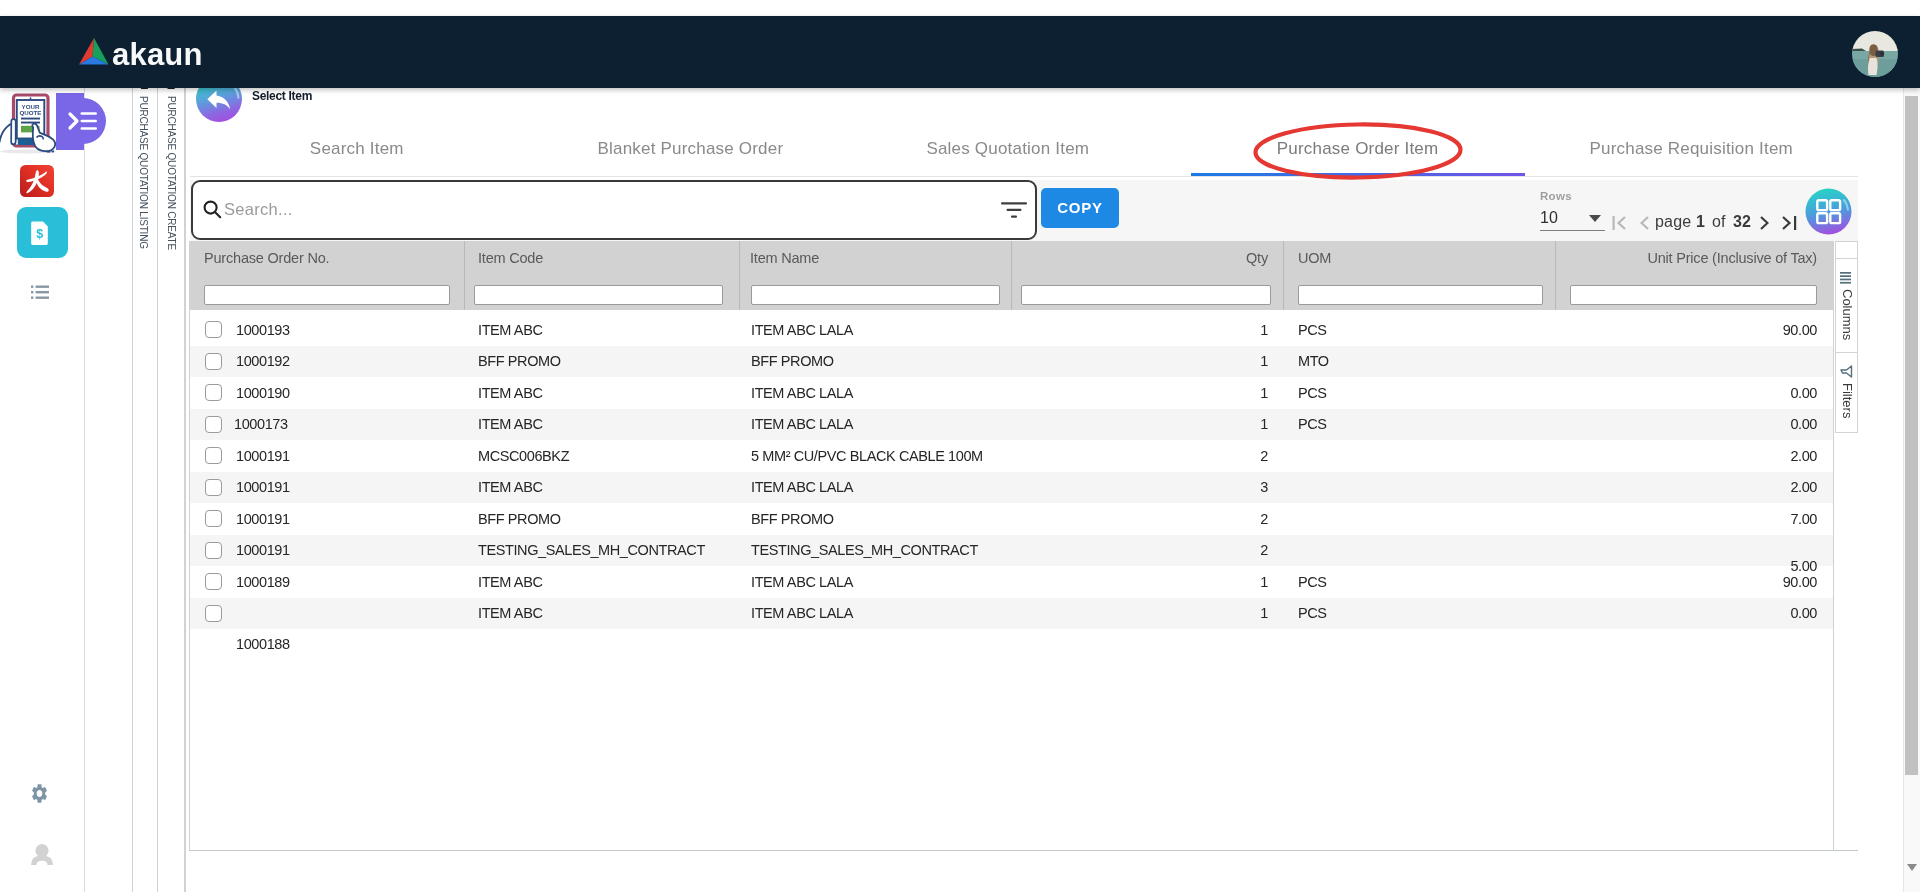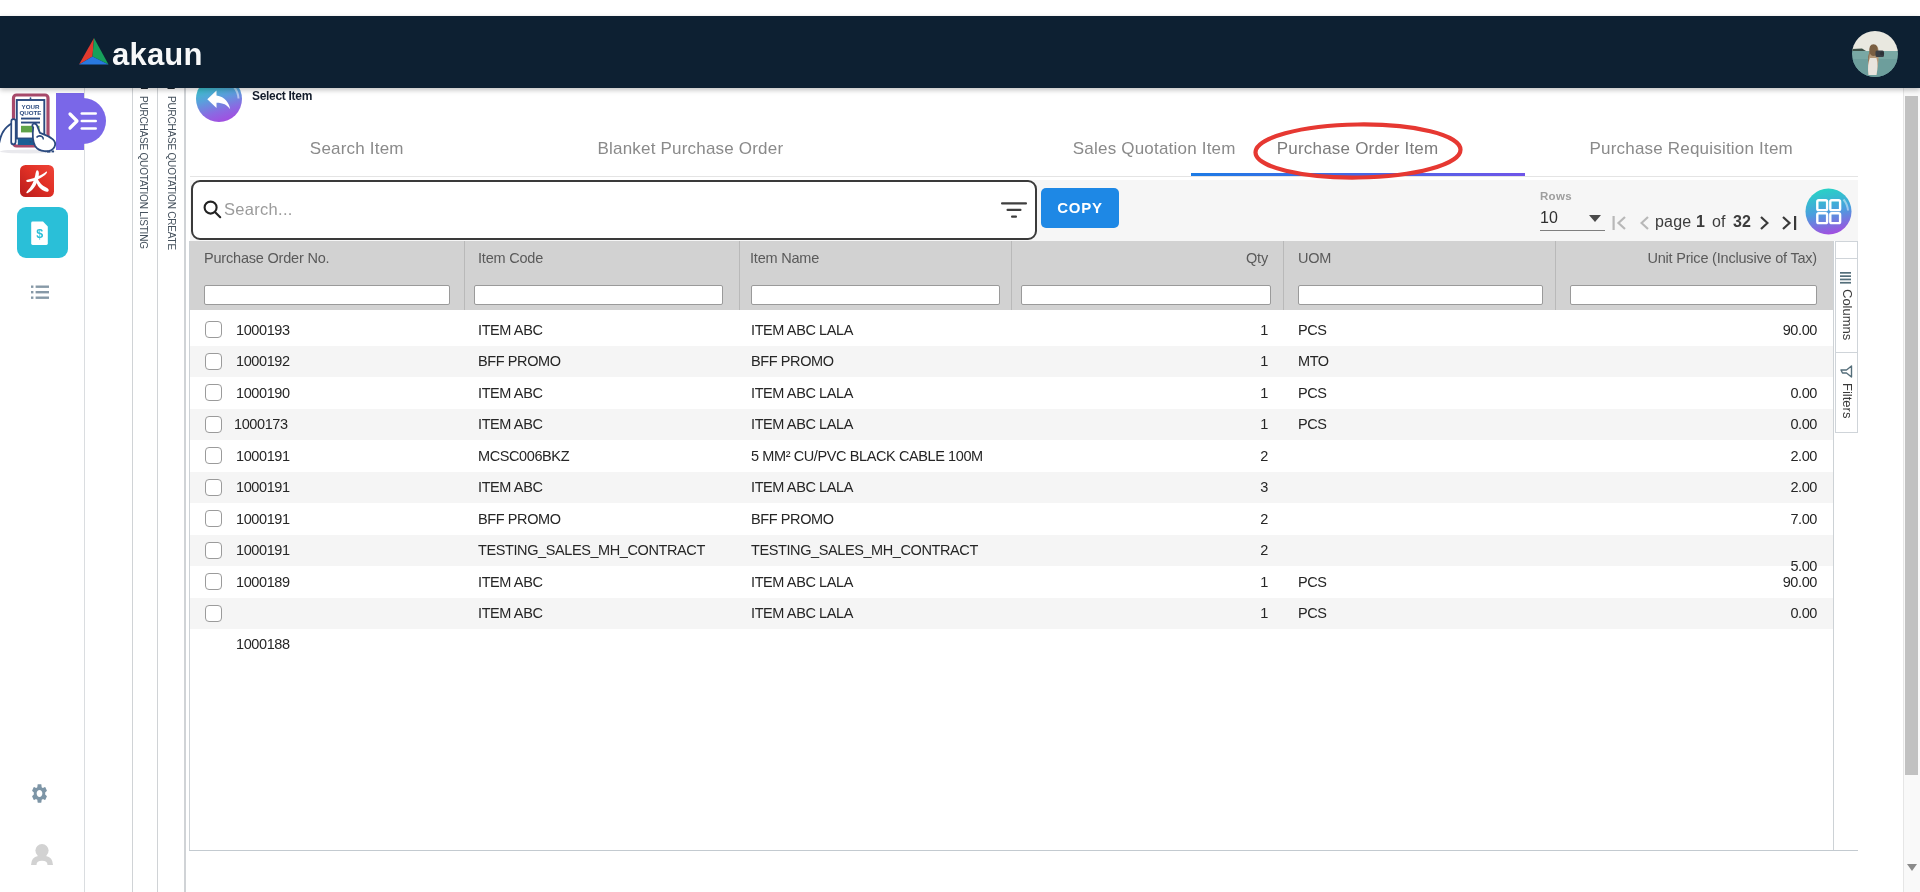--- a/index.html
+++ b/index.html
@@ -185,21 +185,21 @@
   <circle cx="24" cy="24" r="23" fill="url(#tealpurp)"></circle>
   <path d="M39 12 A19.5 19.5 0 0 1 43.5 23.5" stroke="rgba(255,255,255,0.5)" stroke-width="2" fill="none"></path>
   <path d="M21.5 20.5 v-5.1 l-9.2 8.8 9.2 8.8 v-5.3 c6.6 0 10.6 2.1 13.7 6.5 -1.3-6.3-5-12.6-13.7-13.7z" fill="#fff"></path>
 </svg>
 <div id="hdr-title">Select Item</div>
 <svg width="214" height="60" viewBox="0 0 214 60" style="position:absolute;left:1251px;top:121px;z-index:10;">
   <ellipse cx="107" cy="30" rx="102.5" ry="26.5" fill="none" stroke="#e63832" stroke-width="4.2" transform="rotate(-0.8 107 30)"></ellipse>
 </svg>
 <div class="tab" style="left:190px;">Search Item</div>
 <div class="tab" style="left:523.6px;">Blanket Purchase Order</div>
-<div class="tab" style="left:902px;text-align:right;">Sales Quotation Item</div>
+<div class="tab" style="left:841px;">Sales Quotation Item</div>
 <div class="tab" style="left:1190.8px; color:#7b7b7b;">Purchase Order Item</div>
 <div class="tab" style="left:1524.4px;">Purchase Requisition Item</div>
 <div id="tabline"></div>
 <div id="tabactive"></div>
 <div id="toolbar"></div>
 <div id="searchbox"></div>
 <svg width="20" height="20" viewBox="0 0 20 20" style="position:absolute;left:203px;top:200px;z-index:3;">
   <circle cx="7.6" cy="7.6" r="6" fill="none" stroke="#222" stroke-width="2.1"></circle>
   <line x1="12.2" y1="12.2" x2="17.2" y2="17.2" stroke="#222" stroke-width="2.1" stroke-linecap="round"></line>
 </svg>

